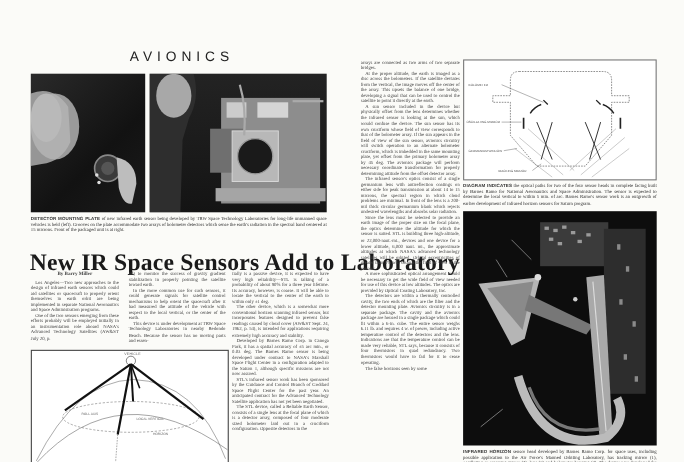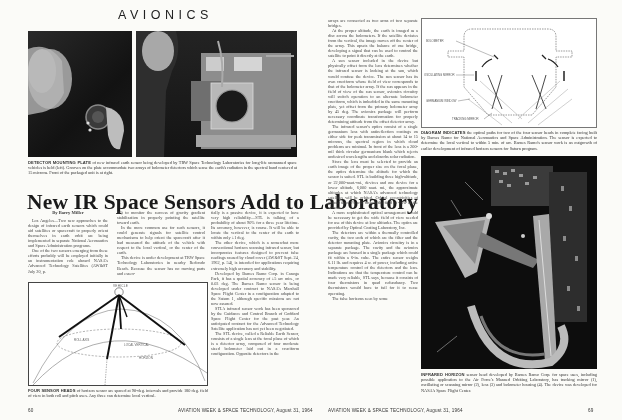--- a/index.html
+++ b/index.html
@@ -1,18 +1,18 @@
 <!DOCTYPE html>
 <html><head>
 <meta charset="utf-8">
 <style>
   * { margin: 0; padding: 0; box-sizing: border-box; }
   html, body { width: 622px; height: 420px; overflow: hidden; background: #fbfbf8; }
   body { position: relative; font-family: "Liberation Serif", serif; color: #2a2a2a; }
-  .abs { position: absolute; }
+  .abs { position: absolute; margin-top: 36px; }
   .section-title { left: 118px; top: 8px; font-family: "Liberation Sans", sans-serif; font-size: 12.5px; letter-spacing: 4.5px; font-weight: 500; color: #222; }
   .photo { background: #1a1a1a; overflow: hidden; }
   .caption { font-size: 4.3px; line-height: 5.2px; color: #333; text-align: justify; }
   .caption b { font-family: "Liberation Sans", sans-serif; font-weight: 700; font-size: 4.1px; letter-spacing: 0.1px; }
   .headline { left: 27px; top: 190px; font-size: 21.5px; font-weight: 700; color: #1a1a1a; letter-spacing: 0.2px; white-space: nowrap; }
   .col { font-size: 4.3px; line-height: 5.05px; color: #444; text-align: justify; }
   .col p { text-indent: 4px; }
   .byline { text-align: center; font-size: 4.6px; font-weight: 700; margin-bottom: 3px; text-indent: 0 !important; }
   .footer { font-family: "Liberation Sans", sans-serif; font-size: 4.6px; color: #333; letter-spacing: 0.2px; }
   .figbox { border: 1px solid #444; background: #fff; }

